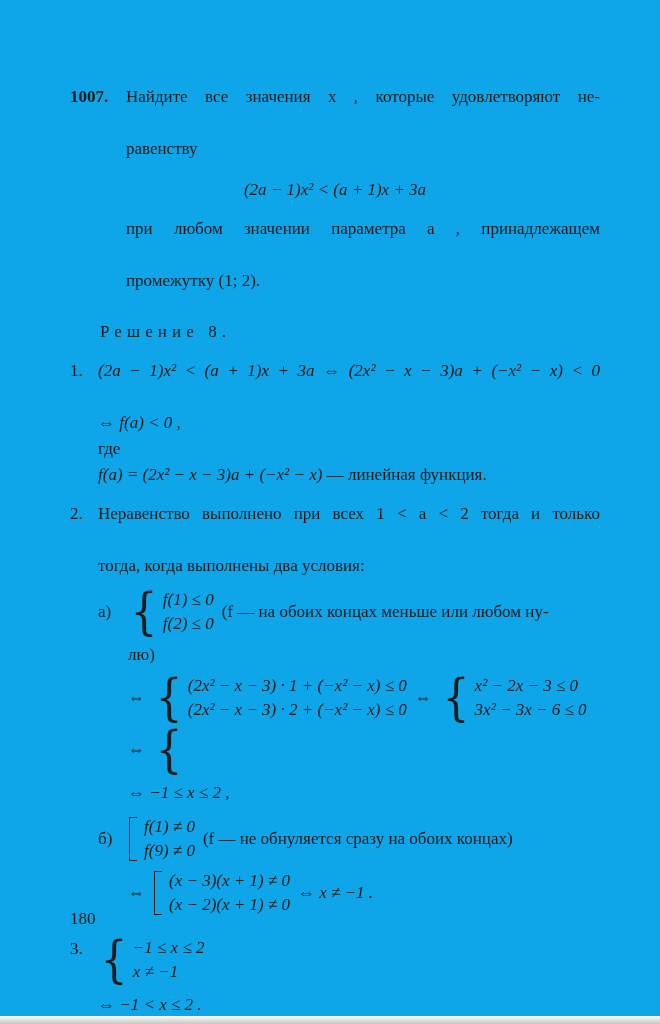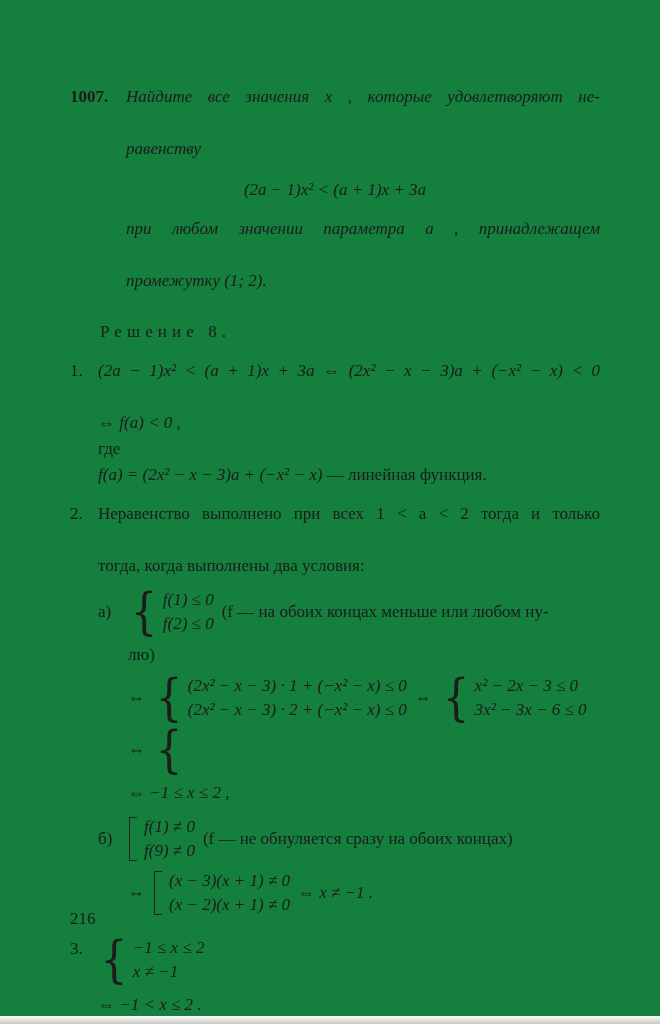--- a/index.html
+++ b/index.html
@@ -7,33 +7,33 @@
   body {
     width: 660px; height: 1024px;
     background: #ffffff;
     font-family: "Liberation Serif", "DejaVu Serif", serif;
     font-size: 17px;
     color: #1b1b1b;
   }
   .page {
     position: relative;
     width: 660px; height: 1024px;
-    background: #15803d;
+    background: #0ea5e9;
     padding: 84px 60px 0 70px;
     overflow: hidden;
   }
   .line { line-height: 26px; white-space: nowrap; }
   .just { white-space: normal; text-align: justify; }
   .just::after { content: ""; display: inline-block; width: 100%; height: 0; }
   .math { font-style: italic; }
 
   
   .prow { display: flex; }
   .pnum { font-weight: bold; width: 56px; flex: 0 0 auto; line-height: 26px; }
-  .ptext { flex: 1; line-height: 26px; font-style: italic; }
+  .ptext { flex: 1; line-height: 26px; }
   .indent2 { margin-left: 56px; }
   .formula-row { text-align: center; margin: 15px 0 13px; line-height: 26px; }
 
   
   .sol-heading { margin: 25px 0 13px 30px; letter-spacing: 0.30em; line-height: 26px; }
   .step { display: flex; margin-bottom: 13px; }
   .snum { width: 28px; flex: 0 0 auto; line-height: 26px; }
   .scontent { flex: 1; line-height: 26px; min-width: 0; }
 
   .case { display: flex; margin-top: 9px; }
@@ -189,15 +189,15 @@
           <div class="sys-lines">
             <span class="math">−1 ≤ x ≤ 2</span>
             <span class="math">x ≠ −1</span>
           </div>
         </div>
       </div>
       <div class="line math result">⇔ −1 &lt; x ≤ 2 .</div>
     </div>
   </div>
 
-  <div class="page-num">216</div>
+  <div class="page-num">180</div>
   <div class="bottom-edge"></div>
 </div>
 
 </body></html>

